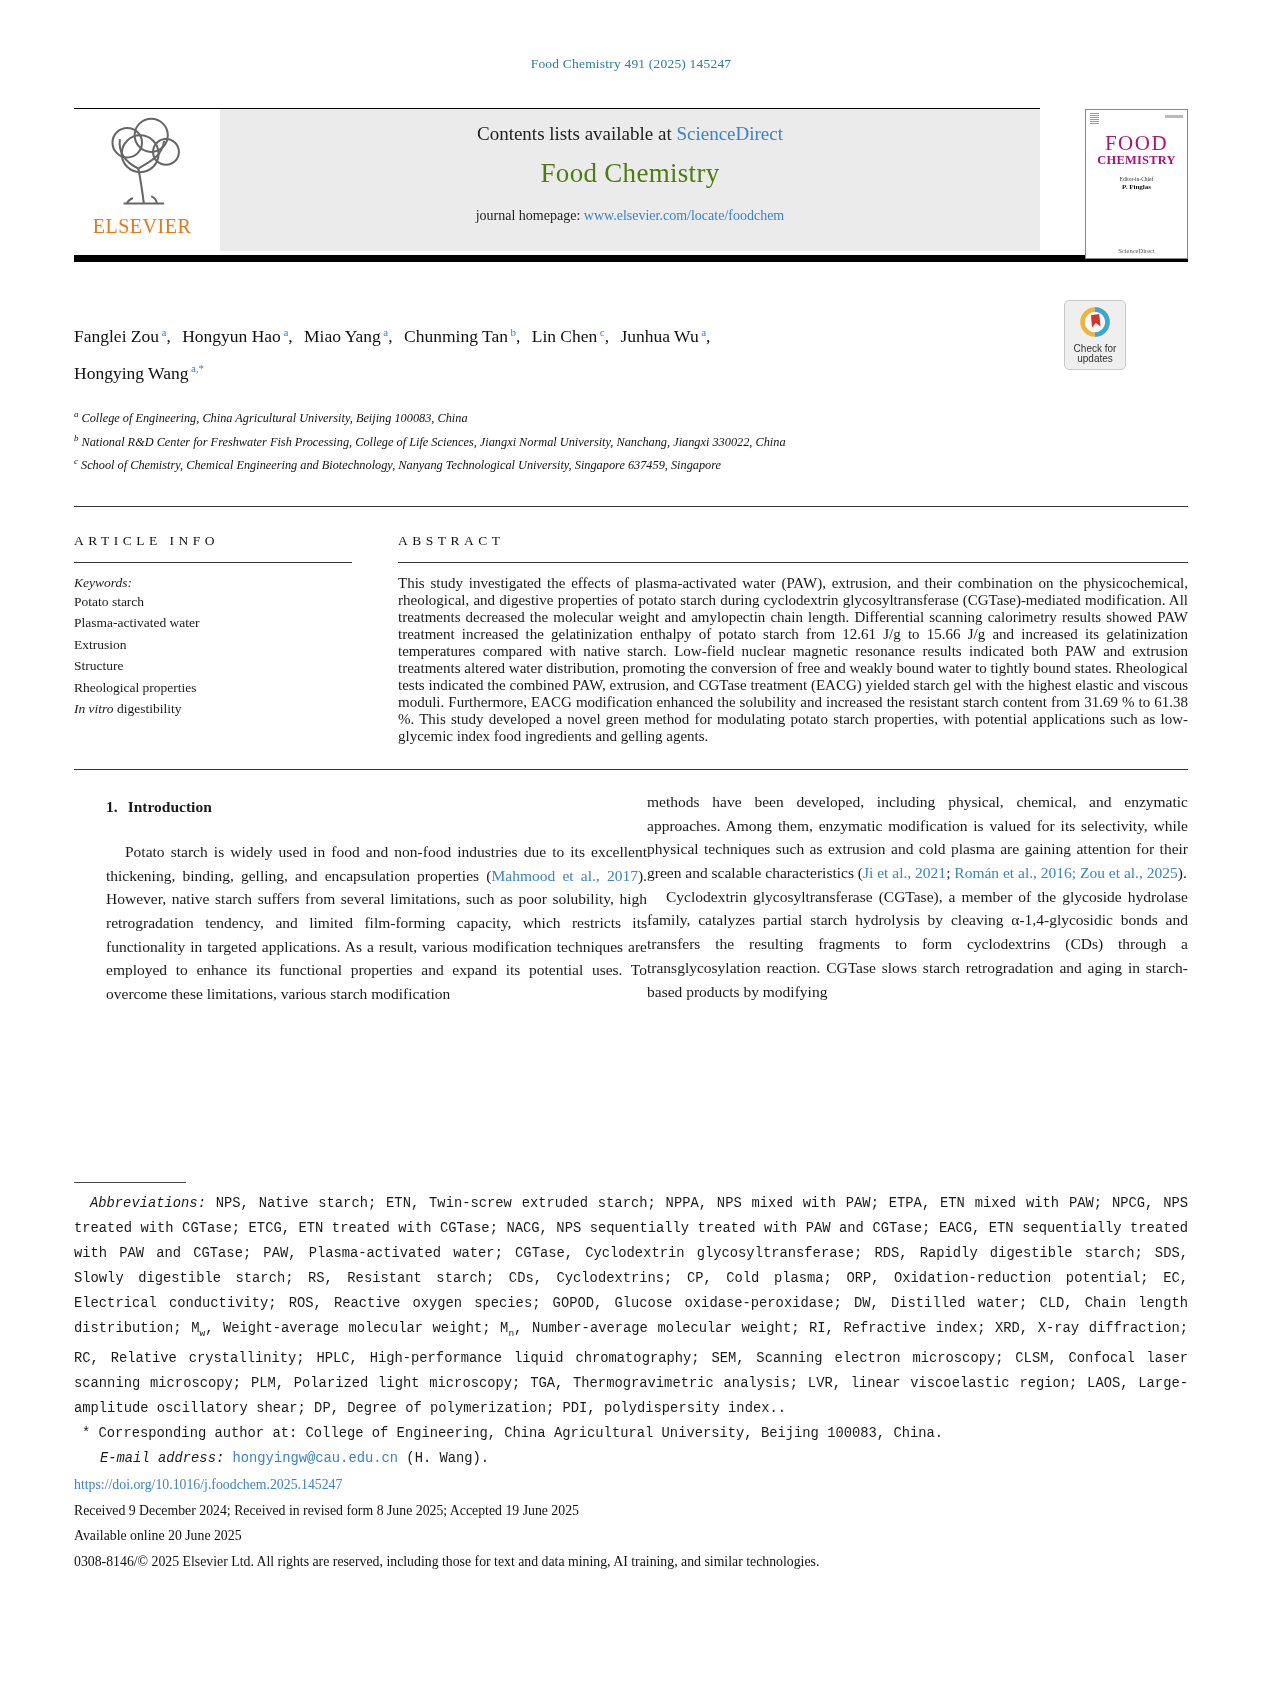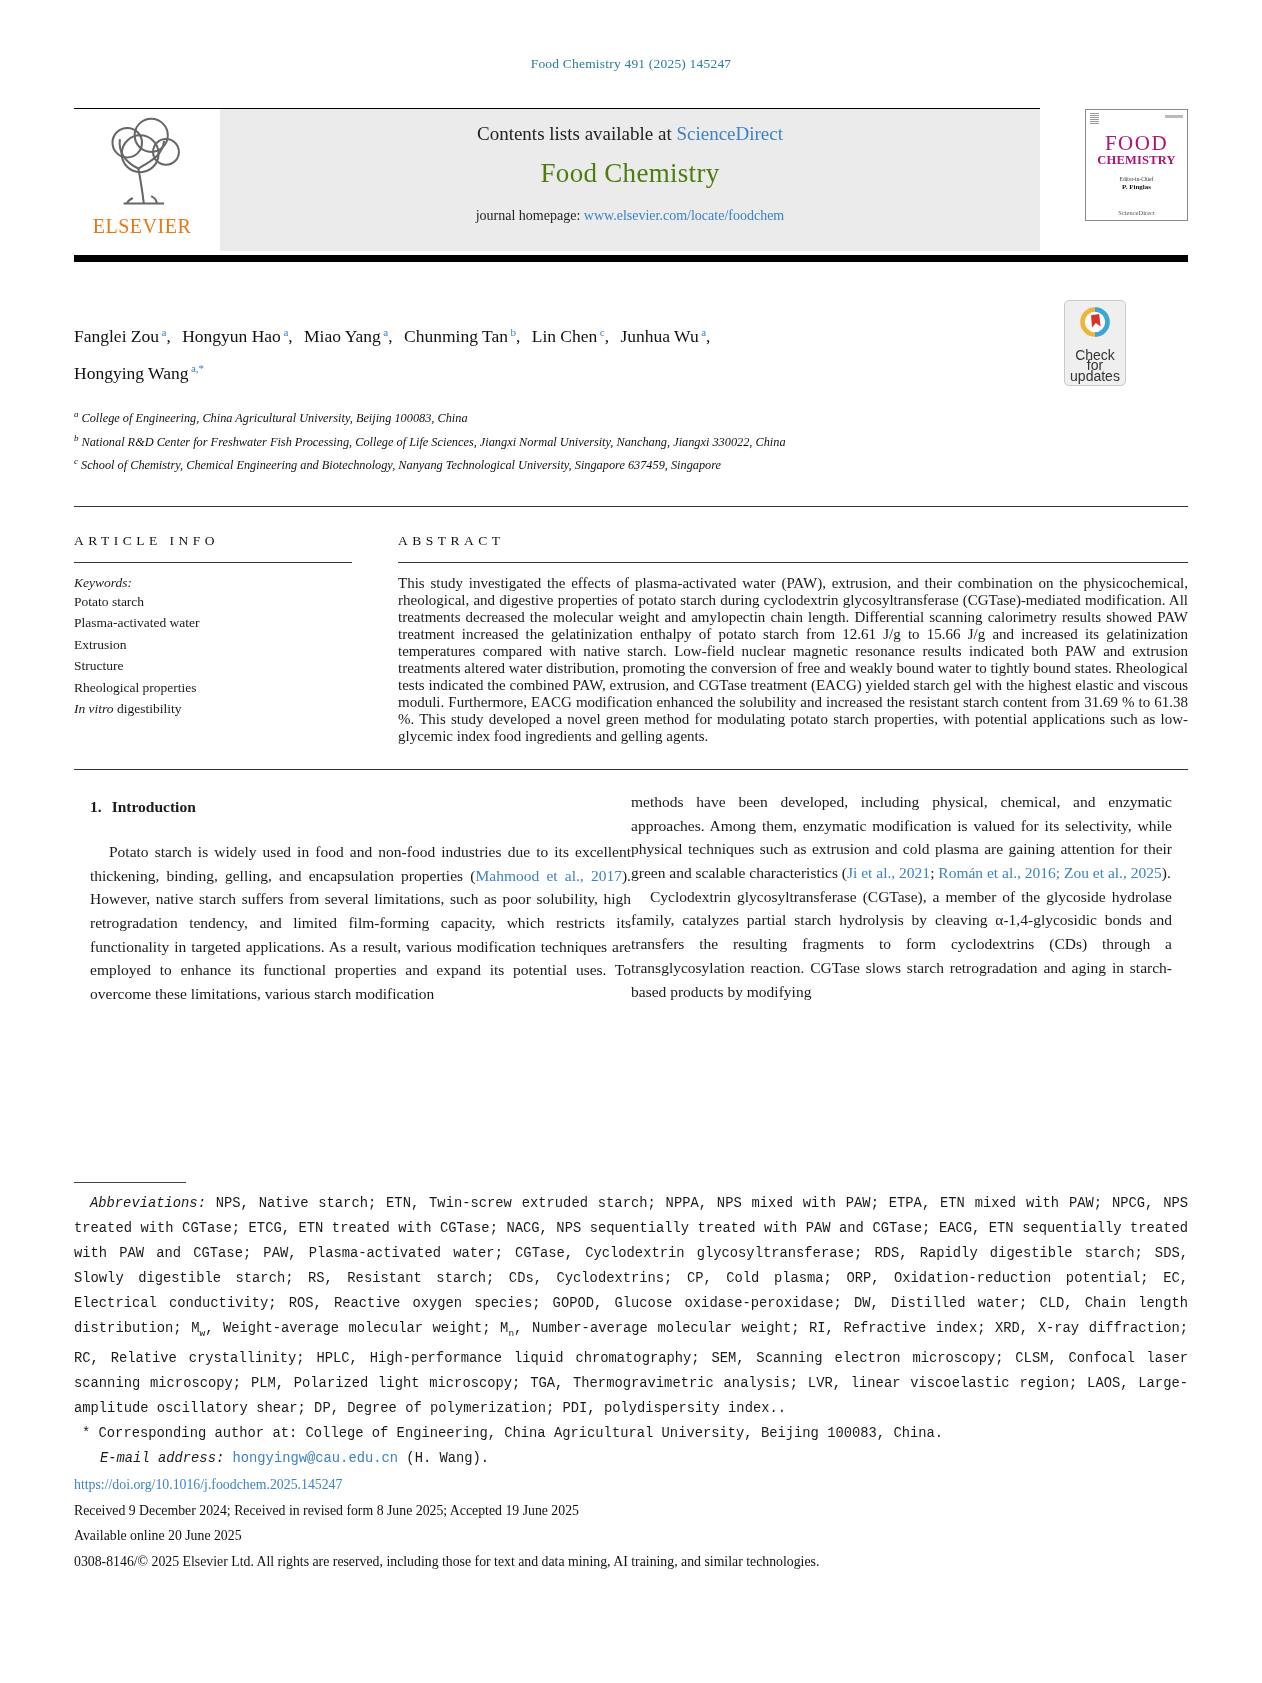--- a/index.html
+++ b/index.html
@@ -17,37 +17,37 @@
   
   .header-rule { width:966px; border-top:1.5px solid #000; margin-top:36px; }
   .header { position:relative; height:146px; }
   .logo-block { position:absolute; left:0; top:6px; width:136px; text-align:center; }
   .elsevier-word { font-size:20px; color:#e87717; letter-spacing:0.5px; margin-top:0px; font-weight:500; }
   .banner { position:absolute; left:146px; top:0; width:820px; height:142px; background:#ebebeb; text-align:center; box-sizing:border-box; padding-top:14px; }
   .contents-line { font-size:19px; color:#222; }
   .journal-name { font-size:27px; margin-top:13px; letter-spacing:0.3px; color:#4d7c0f; }
   .homepage-line { font-size:14px; margin-top:19px; color:#222; }
 
-  .cover { position:absolute; right:0; top:0; width:103px; height:112px; border:1px solid #888; box-sizing:border-box; background:#fff; padding:3px 4px; z-index:2; text-align:center; }
+  .cover { position:absolute; right:0; top:0; width:103px; height:150px; border:1px solid #888; box-sizing:border-box; background:#fff; padding:3px 4px; z-index:2; text-align:center; }
   .cover-top { display:flex; justify-content:space-between; }
   .cover-mark { width:9px; height:11px; background:repeating-linear-gradient(#999 0 1px,#fff 1px 2px); }
   .cover-issn { width:18px; height:3px; background:#bbb; margin-top:2px; }
   .cover-food { font-size:21px; color:#ab1474; letter-spacing:1.5px; margin-top:9px; line-height:20px; font-weight:400; }
   .cover-chem { font-size:12.5px; font-weight:700; color:#ab1474; letter-spacing:0.2px; }
   .cover-ed-label { font-size:5.5px; margin-top:8px; color:#333; }
   .cover-ed { font-size:7px; font-weight:700; color:#111; margin-top:1px; }
   .cover-foot { position:absolute; bottom:4px; left:0; right:0; text-align:center; font-size:6.5px; color:#555; }
 
   .thick-bar { height:6.5px; background:#000; position:relative; z-index:1; }
 
   
   .title-row { margin-top:54px; position:relative; }
   .article-title { font-size:27.5px; line-height:38px; font-weight:400; margin:0; color:#111; width:920px; }
   .check-badge { position:absolute; top:-16px; right:62px; width:62px; background:#efefef; border:1px solid #c9c9c9; border-radius:5px; padding:5px 2px 4px 2px; box-sizing:border-box; text-align:center; }
-  .badge-text { font-size:14px; line-height:10.5px; color:#333; margin-top:8px; font-family:"Liberation Sans","DejaVu Sans",sans-serif; }
+  .badge-text { font-size:10px; line-height:10.5px; color:#333; margin-top:2px; font-family:"Liberation Sans","DejaVu Sans",sans-serif; }
 
   
   .authors { margin-top:20px; font-size:17.5px; line-height:32px; color:#111; }
   .author { margin-right:7px; }
   .author sup { color:#3d82c4; font-size:11px; margin-left:2.5px; }
   .affiliations { margin-top:16px; font-style:italic; font-size:12.3px; line-height:19.5px; color:#111; }
   .affil sup { font-size:9px; margin-right:3px; }
 
   .mid-rule { border-top:1px solid #333; margin-top:30px; }
 
@@ -57,21 +57,21 @@
   .col-abstract { width:790px; margin-left:auto; }
   .sec-heading { font-size:13.5px; letter-spacing:4.5px; padding:26px 0 13px 0; color:#111; }
   .head-rule { border-top:1px solid #333; }
   .kw-label { font-style:italic; font-size:13.5px; margin-top:12px; }
   .kw { font-size:13.5px; line-height:21.5px; }
   .abstract-text { font-size:15px; line-height:17px; text-align:justify; margin:12px 0 0 0; }
 
   .mid-rule2 { border-top:1px solid #333; margin-top:24px; }
 
   
-  .body-cols { display:flex; justify-content:center; margin-top:20px; }
+  .body-cols { display:flex; justify-content:flex-end; margin-top:20px; }
   .bcol { width:541px; }
   .intro-heading { font-size:15.5px; font-weight:700; margin:8px 0 24px 0; }
   .intro-heading .h-num { margin-right:10px; }
   .bpar { font-size:15.5px; line-height:23.7px; text-align:justify; margin:0; }
   .indent { text-indent:19px; }
 
   
   .footnote { position:absolute; left:74px; right:74px; top:1182px; font-size:13.8px; line-height:25px;font-family:Liberation Mono, monospace; }
   .foot-rule { width:112px; border-top:1px solid #444; margin-bottom:8px; }
   .abbrev { text-align:justify; text-indent:16px; margin:0; }

